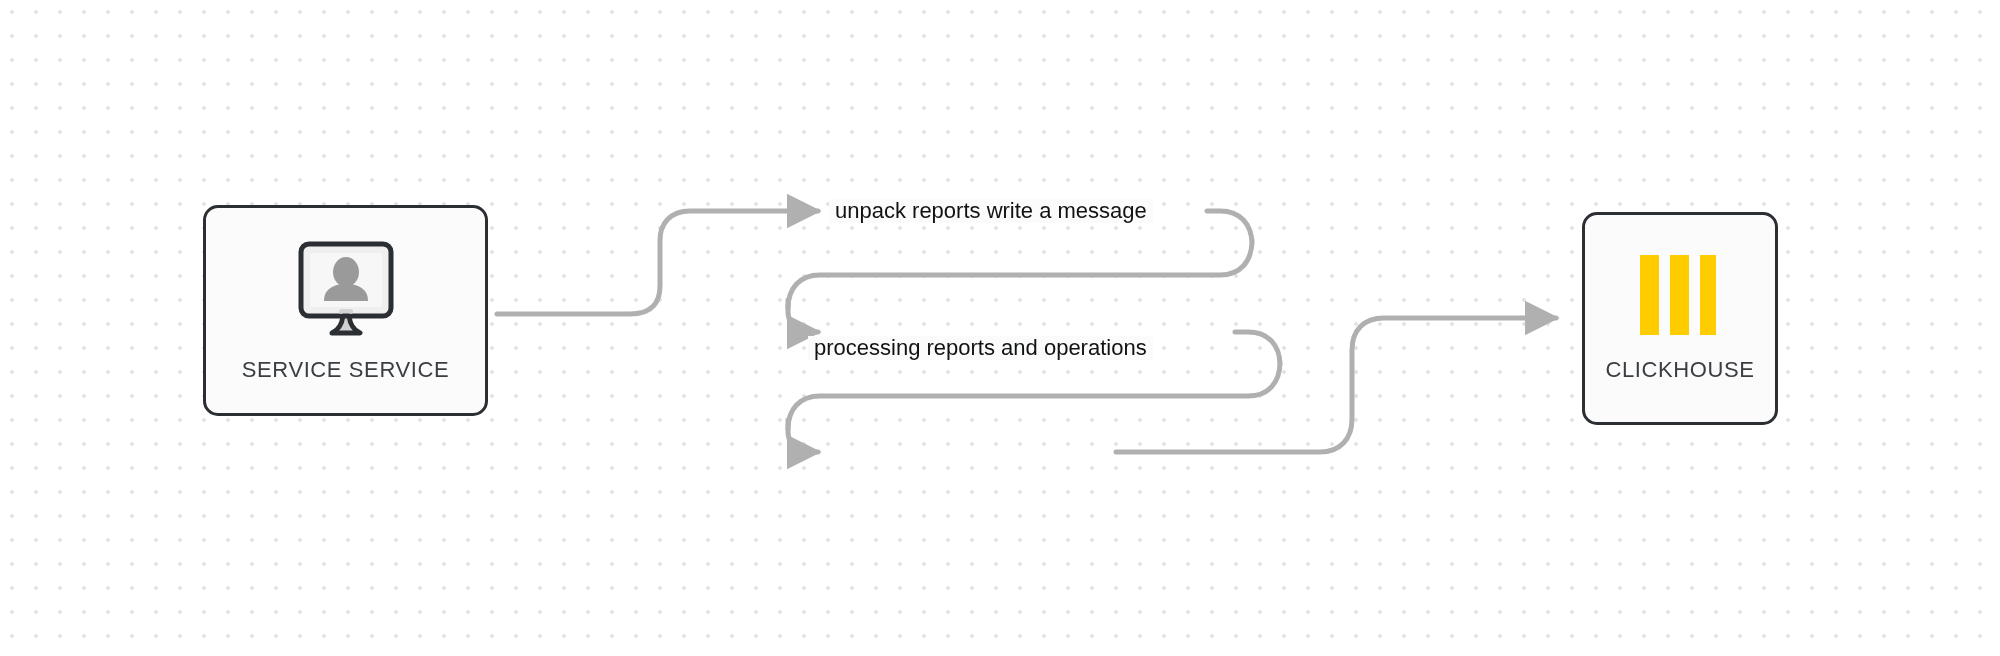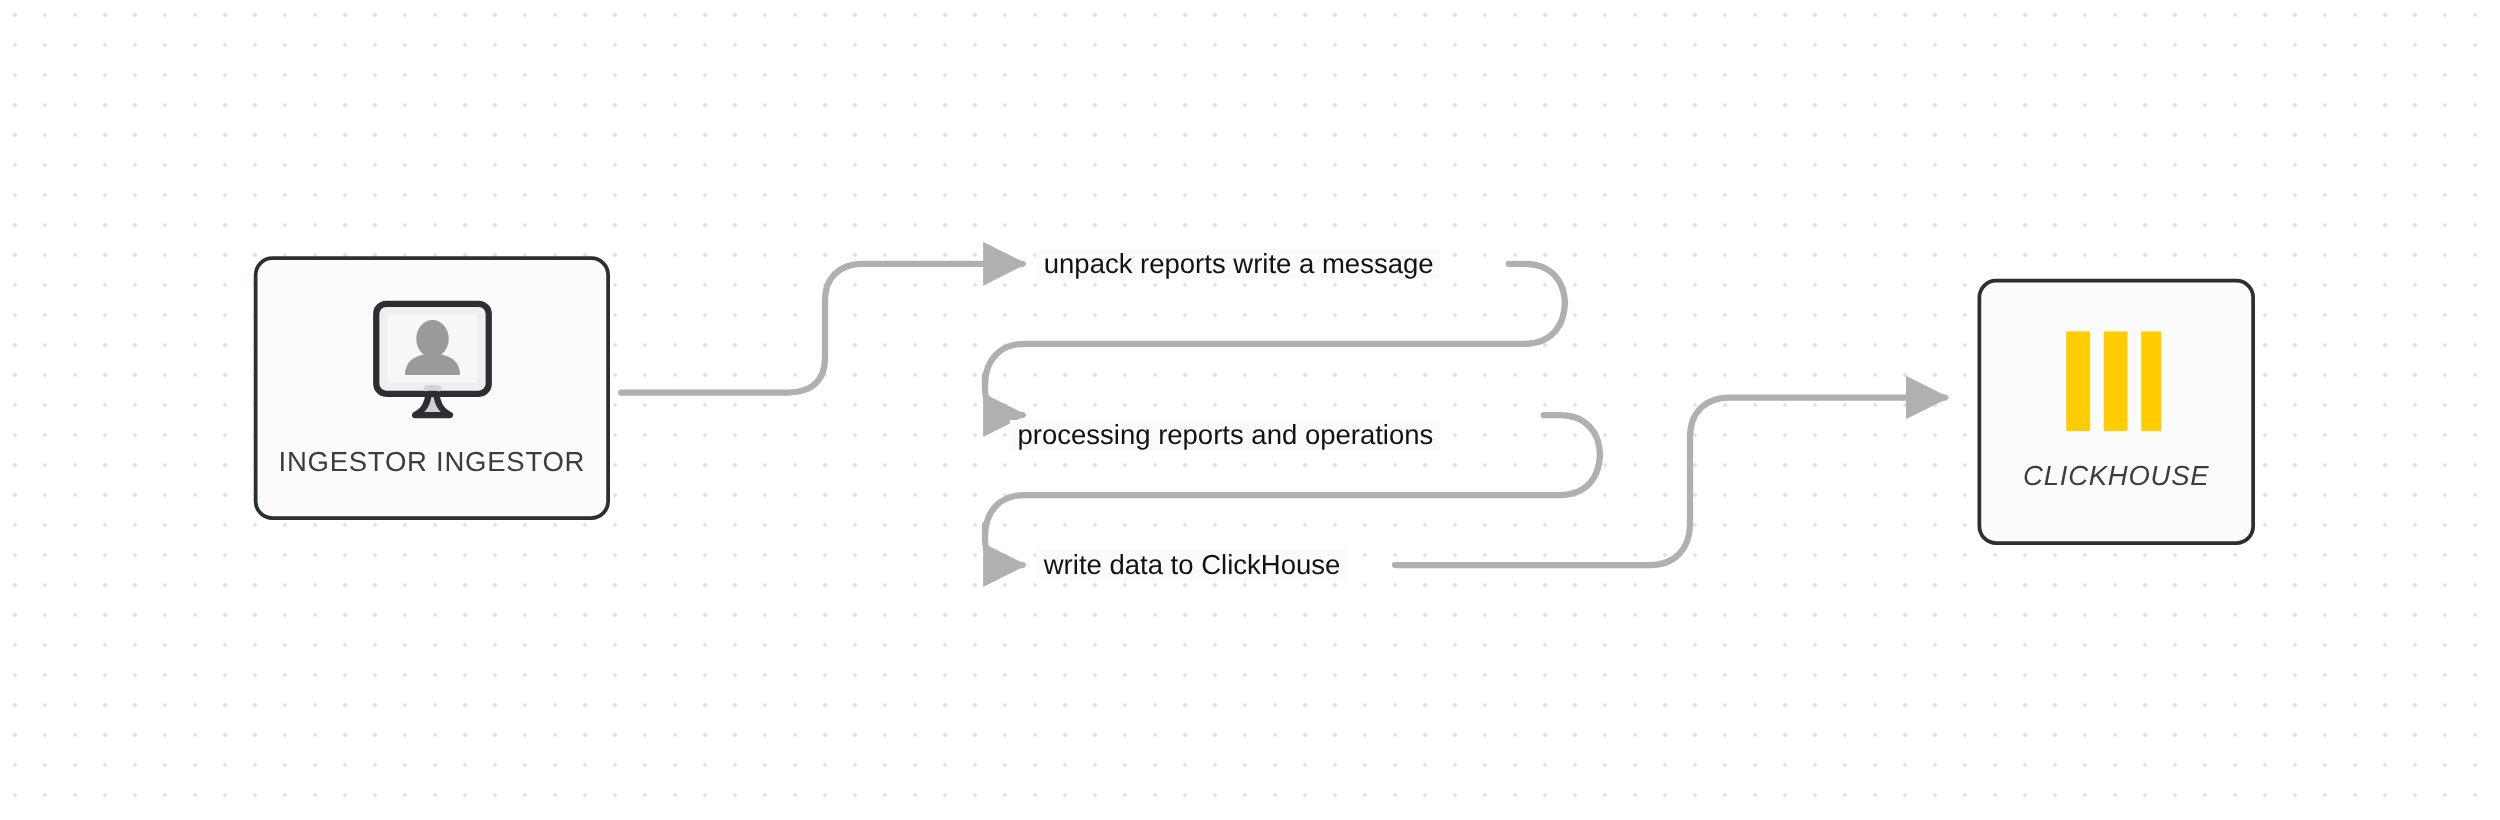--- a/index.html
+++ b/index.html
@@ -39,24 +39,23 @@
     justify-content: center;
   }
   #node-ingestor {
     left: 203px;
     top: 205px;
     width: 285px;
     height: 211px;
   }
   #node-clickhouse {
     left: 1582px;
-    top: 223px;
-    width: 222px;
+    top: 212px;
+    width: 196px;
     height: 213px;
-    font-style: italic;
   }
   .node-label {
     font-size: 22px;
     letter-spacing: 0.6px;
     color: #3a3d42;
     white-space: nowrap;
     text-align: center;
   }
   #node-ingestor .node-label { margin-top: 14px; }
   #node-clickhouse .node-label { margin-top: 18px; }
@@ -103,31 +102,30 @@
     <span class="node-icon">
       <svg width="116" height="100" viewBox="0 0 116 100" xmlns="http://www.w3.org/2000/svg">
         <rect x="13" y="5" width="90" height="72" rx="8" ry="8" fill="#efefef" stroke="#2b2e33" stroke-width="5"></rect>
         <rect x="22" y="14" width="72" height="54" rx="2" ry="2" fill="#f7f7f7"></rect>
         <ellipse cx="58" cy="33" rx="13" ry="15" fill="#9a9a9a"></ellipse>
         <path d="M 36 62 C 36 49 47 45 58 45 C 69 45 80 49 80 62 Z" fill="#9a9a9a"></path>
         <rect x="51" y="70" width="14" height="5" rx="2.5" ry="2.5" fill="#d4d4d4"></rect>
         <path d="M 44 94 C 52 90 54 84 55 77 L 61 77 C 62 84 64 90 72 94 Z" fill="#d0d0d0" stroke="#2b2e33" stroke-width="5" stroke-linejoin="round"></path>
       </svg>
     </span>
-    <span class="node-label">INGESTOR INGESTOR</span>
+    <span class="node-label">SERVICE SERVICE</span>
   </div>
 
   <div class="node" id="node-clickhouse">
     <span class="node-icon">
       <svg width="96" height="80" viewBox="0 0 96 80" xmlns="http://www.w3.org/2000/svg">
         <rect x="8" y="0" width="19" height="80" fill="#FFCC00"></rect>
         <rect x="38" y="0" width="19" height="80" fill="#FFCC00"></rect>
         <rect x="68" y="0" width="16" height="80" fill="#FFCC00"></rect>
       </svg>
     </span>
     <span class="node-label">CLICKHOUSE</span>
   </div>
 
   <div class="edge-label" id="edge-label-0">unpack reports write a message</div>
   <div class="edge-label" id="edge-label-1">processing reports and operations</div>
-  <div class="edge-label" id="edge-label-2">write data to ClickHouse</div>
 
 </div>
 
 </body></html>

